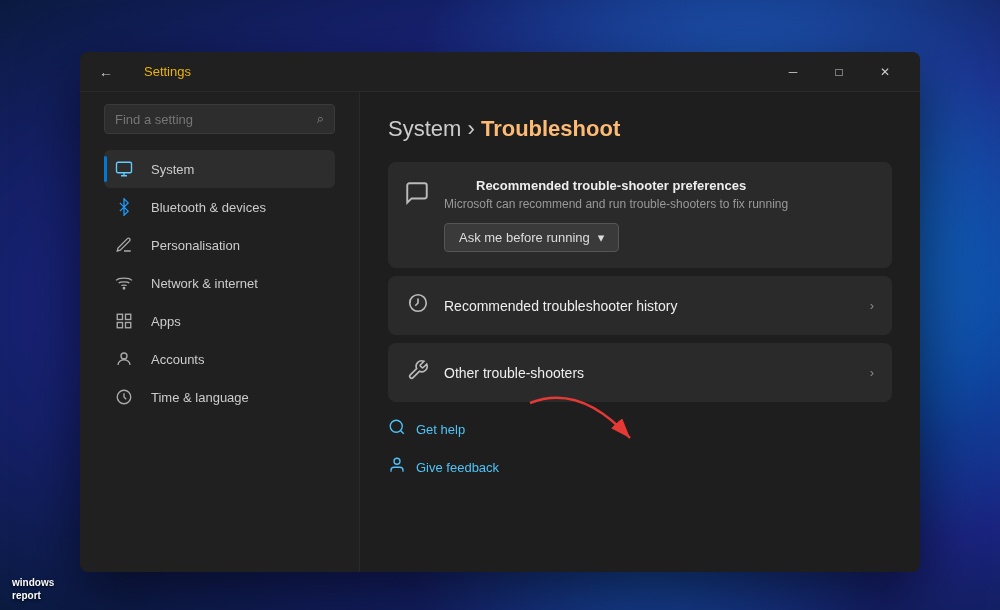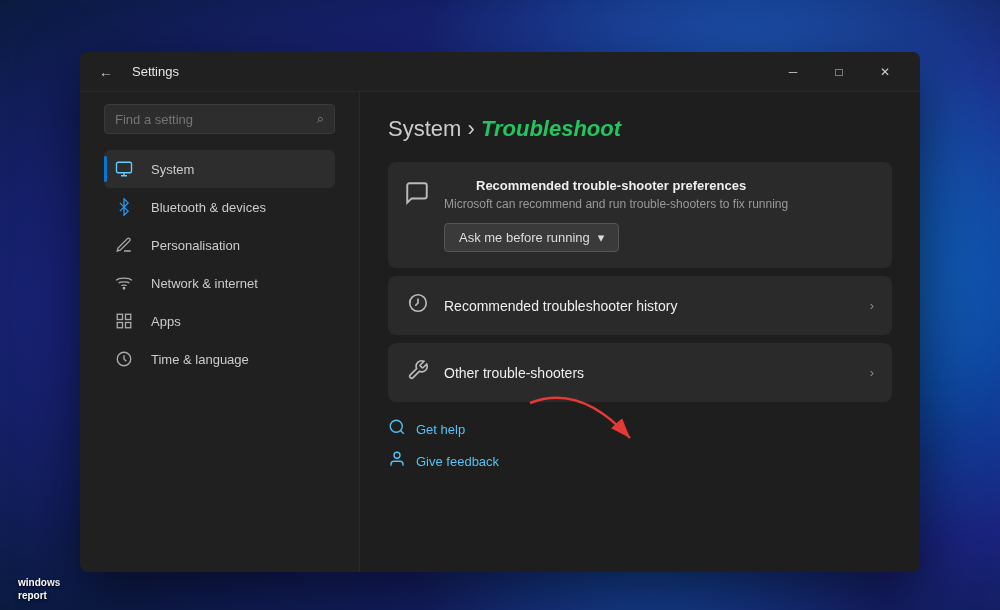--- a/index.html
+++ b/index.html
@@ -73,23 +73,23 @@
       height: 28px;
       display: flex;
       align-items: center;
       justify-content: center;
       border-radius: 4px;
       cursor: pointer;
       color: #ccc;
       font-size: 14px;
     }
     .title-bar-title {
-      color: #e5e5e5;
-      font-size: 13px;
-      margin-left: 12px;
+      color: #eab308;
+      font-size: 13px;
+      margin-left: 24px;
       text-align: right;
     }
     .title-bar-controls {
       margin-left: auto;
       display: flex;
       gap: 0;
     }
     .tb-btn {
       width: 46px;
       height: 32px;
@@ -185,22 +185,21 @@
     }
 
     .page-breadcrumb {
       font-size: 22px;
       color: #ccc;
       margin-bottom: 20px;
       font-weight: 400;
     }
     .page-breadcrumb strong {
       font-weight: 700;
-      color: #22c55e;
-      font-style: italic;
+      color: #fdba74;
     }
 
     
     .pref-card {
       background: #2a2a2a;
       border-radius: 8px;
       padding: 16px;
       margin-bottom: 8px;
       display: flex;
       gap: 14px;
@@ -263,21 +262,21 @@
     .list-chevron {
       color: #888;
       font-size: 13px;
     }
 
     
     .help-section {
       margin-top: 16px;
       display: flex;
       flex-direction: column;
-      gap: 10px;
+      gap: 16px;
     }
     .help-link {
       display: flex;
       align-items: center;
       gap: 10px;
       color: #4fc3f7;
       font-size: 13px;
       cursor: pointer;
       text-decoration: none;
     }
@@ -291,21 +290,21 @@
       bottom: 115px;
       left: 160px;
       z-index: 20;
       pointer-events: none;
     }
 
     
     .watermark {
       position: absolute;
       bottom: 8px;
-      left: 18px;
+      left: 12px;
       z-index: 5;
       color: white;
       font-size: 10px;
       font-weight: 700;
       line-height: 1.3;
       text-shadow: 0 1px 3px rgba(0,0,0,0.8);
     }
     .watermark span { display: block; }
   </style>
 </head>
@@ -387,20 +386,29 @@
           <div class="nav-item">
     <span class="nav-icon">
               <svg width="18" height="18" viewBox="0 0 24 24" fill="none" stroke="#aaa" stroke-width="1.8">
                 <rect x="3" y="3" width="7" height="7"></rect>
                 <rect x="14" y="3" width="7" height="7"></rect>
                 <rect x="14" y="14" width="7" height="7"></rect>
                 <rect x="3" y="14" width="7" height="7"></rect>
               </svg>
             </span>
     <span class="nav-label">Apps</span>
+  </div>
+          <div class="nav-item">
+    <span class="nav-icon">
+              <svg width="18" height="18" viewBox="0 0 24 24" fill="none" stroke="#aaa" stroke-width="1.8">
+                <circle cx="12" cy="8" r="4"></circle>
+                <path d="M4 20c0-4 3.6-7 8-7s8 3 8 7"></path>
+              </svg>
+            </span>
+    <span class="nav-label">Accounts</span>
   </div>
           <div class="nav-item">
     <span class="nav-icon">
               <svg width="18" height="18" viewBox="0 0 24 24" fill="none" stroke="#aaa" stroke-width="1.8">
                 <circle cx="12" cy="12" r="9"></circle>
                 <polyline points="12 7 12 12 15 15"></polyline>
               </svg>
             </span>
     <span class="nav-label">Time &amp; language</span>
   </div>

